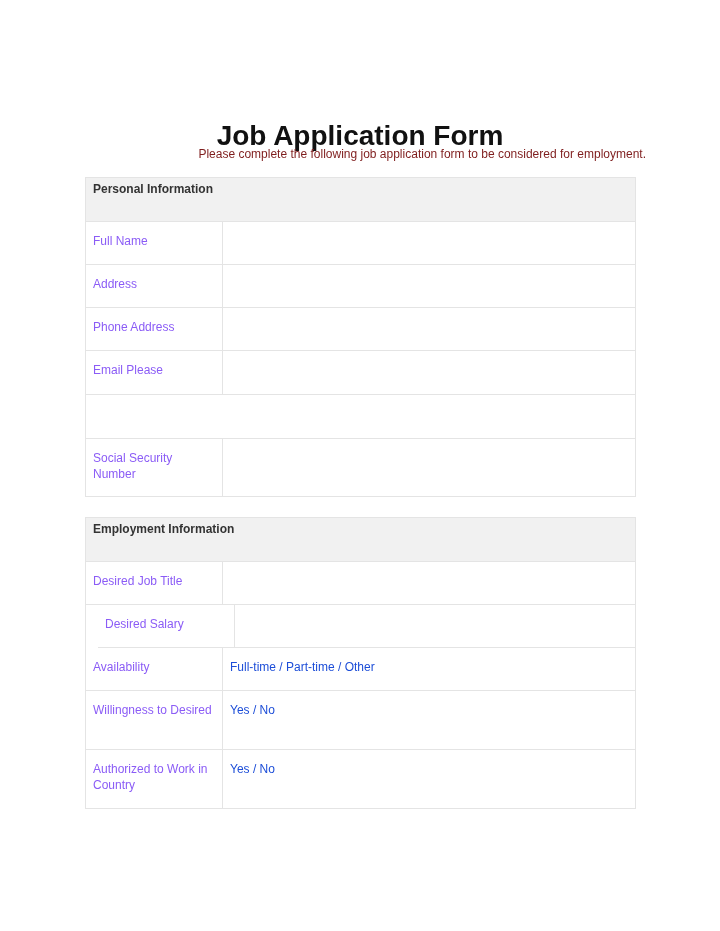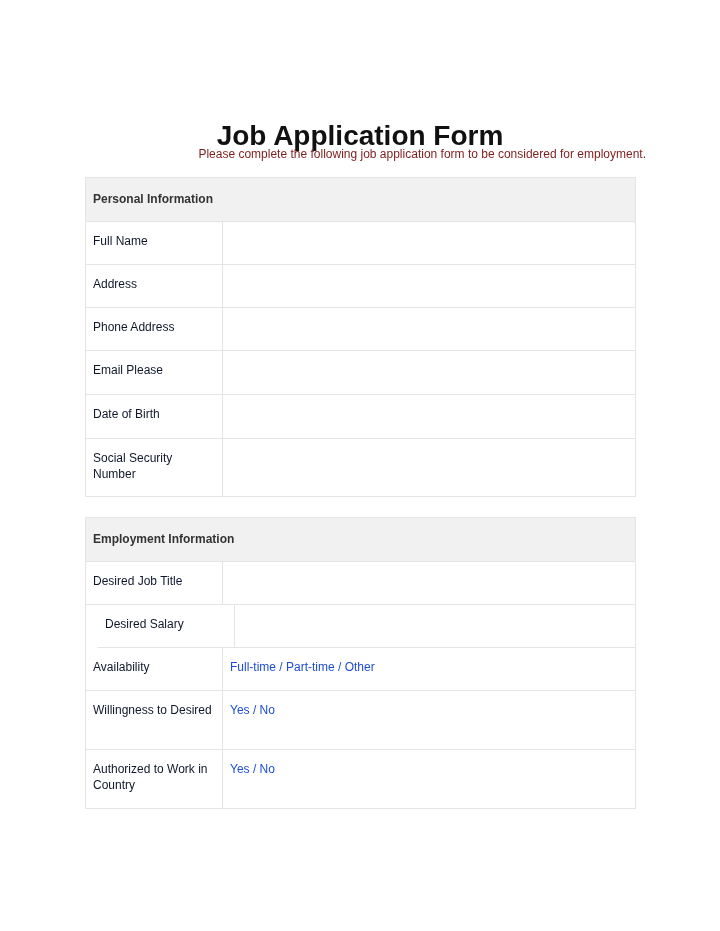--- a/index.html
+++ b/index.html
@@ -1,23 +1,23 @@
 <!DOCTYPE html>
 <html><head>
 <meta charset="utf-8">
 <style>
   html, body { margin:0; padding:0; background:#ffffff; }
   body { width:720px; height:931px; position:relative; font-family:"Liberation Sans", sans-serif; color:#1a1a1a; overflow:hidden; }
   .title { position:absolute; top:98px; left:0; width:720px; text-align:center; font-size:28px; font-weight:bold; color:#111;margin-top:22px; }
   .subtitle { position:absolute; top:147px; left:0; width:646px; text-align:right; font-size:12px; color:#7f1d1d; }
   .section { position:absolute; left:85px; width:551px; border:1px solid #e4e4e4; box-sizing:border-box; }
-  .sec-header { height:44px; background:#f1f1f1; border-bottom:1px solid #e4e4e4; box-sizing:border-box; padding:14px 7px; font-size:12px; font-weight:bold; color:#333; }
+  .sec-header { height:44px; background:#f1f1f1; border-bottom:1px solid #e4e4e4; box-sizing:border-box; padding:4px 7px; font-size:12px; font-weight:bold; color:#333; }
   .row { display:flex; border-bottom:1px solid #e4e4e4; box-sizing:border-box; }
   .row:last-child { border-bottom:none; }
-  .lbl { width:137px; border-right:1px solid #e4e4e4; box-sizing:border-box; padding:11px 7px 0 7px; font-size:12px; color:#0f172a; line-height:16px; }
+  .lbl { width:137px; border-right:1px solid #e4e4e4; box-sizing:border-box; padding:11px 7px 0 7px; font-size:12px; color:#8b5cf6; line-height:16px; }
   .val { flex:1; padding:11px 7px 0 7px; font-size:12px; color:#1d4ed8; line-height:16px; }
 </style>
 </head>
 <body>
 
 <div class="title">Job Application Form</div>
 <div class="subtitle">Please complete the following job application form to be considered for employment.</div>
 
 <div class="section" style="top:177px;">
   <div class="sec-header">Personal Information</div>
@@ -31,21 +31,20 @@
   </div>
   <div class="row" style="height:43px;">
     <div class="lbl">Phone Address</div>
     <div class="val"></div>
   </div>
   <div class="row" style="height:44px;">
     <div class="lbl">Email Please</div>
     <div class="val"></div>
   </div>
   <div class="row" style="height:44px;">
-    <div class="lbl">Date of Birth</div>
     <div class="val"></div>
   </div>
   <div class="row" style="height:57px;">
     <div class="lbl">Social Security Number</div>
     <div class="val"></div>
   </div>
 </div>
 
 <div class="section" style="top:517px;">
   <div class="sec-header">Employment Information</div>

